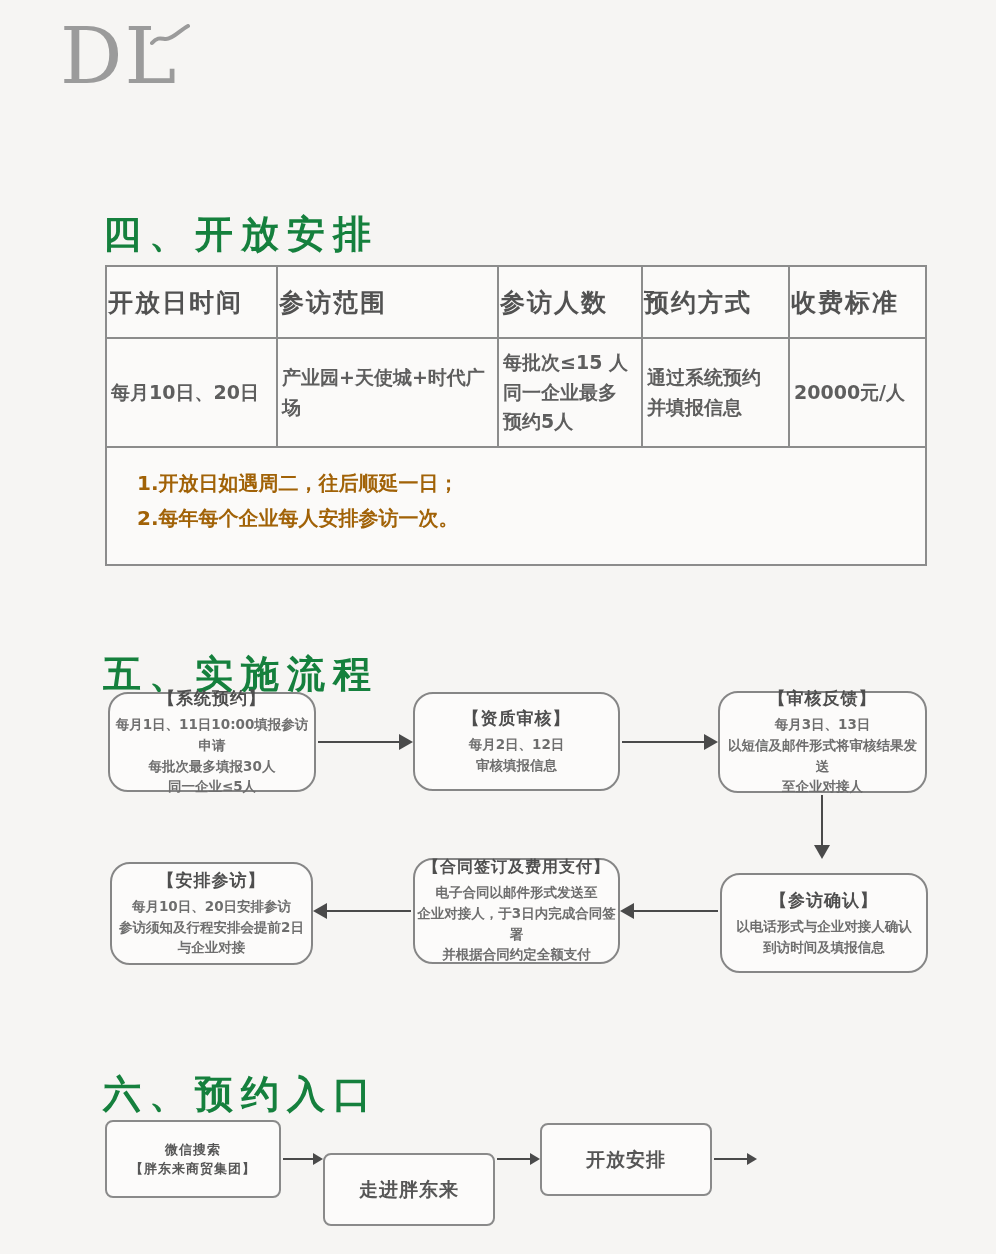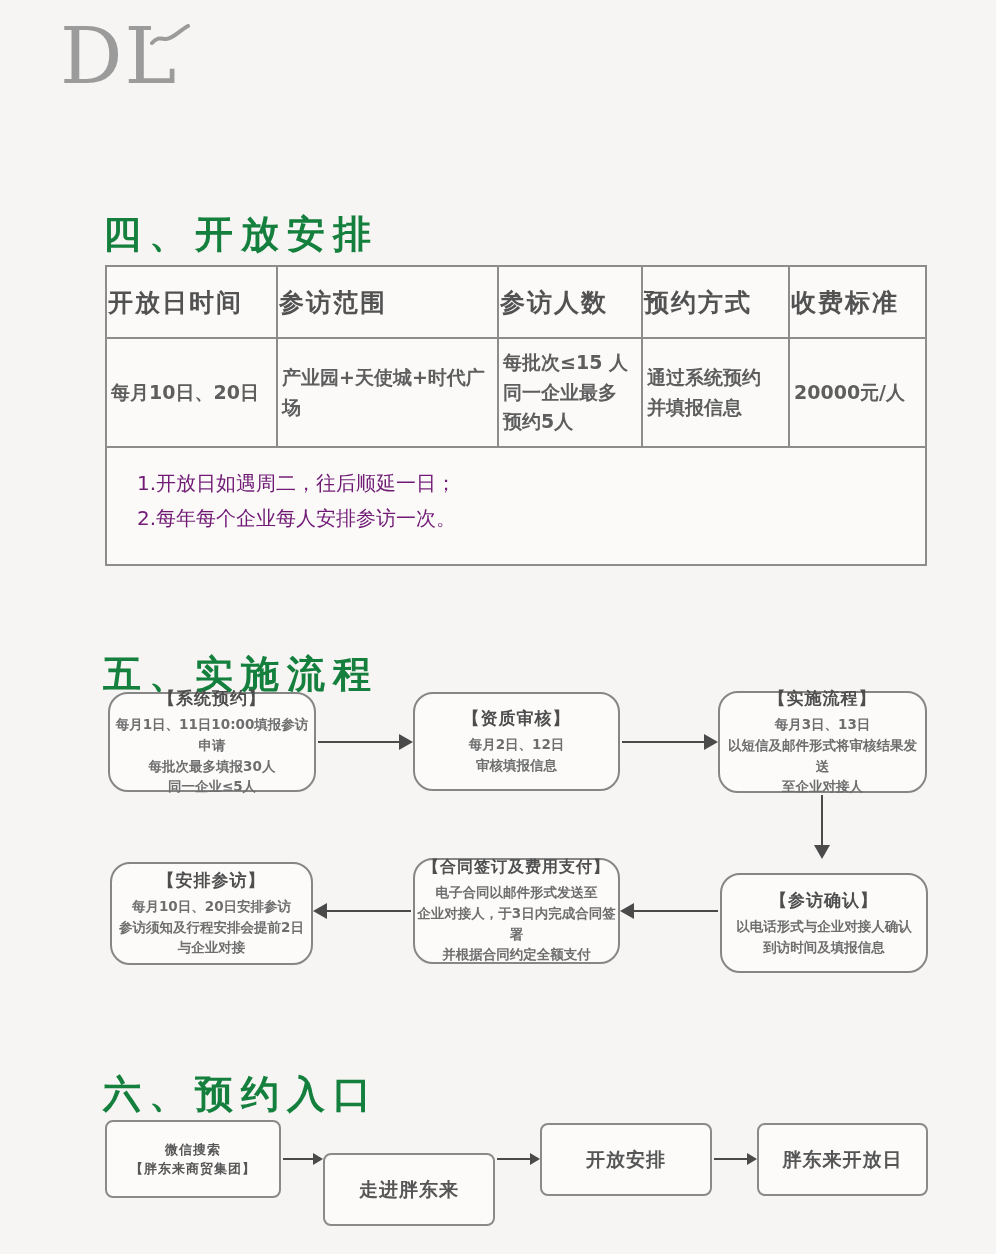--- a/index.html
+++ b/index.html
@@ -48,21 +48,21 @@
     height:68px;font-size:25px;font-weight:700;color:#525252;
     letter-spacing:2px;
   }
   .open-table td.cell{
     height:103px;font-size:19px;font-weight:700;color:#5e5e5e;
     line-height:1.55;padding:2px 4px;
   }
   .open-table td.notes{
     height:98px;vertical-align:top;text-align:left;
     padding:18px 32px 0 30px;
-    font-size:20px;font-weight:400;color:#701a75;line-height:1.75;
+    font-size:20px;font-weight:700;color:#a16207;line-height:1.75;
   }
 
   
   .fbox{
     position:absolute;
     background:#fcfbfa;border:2px solid #868686;border-radius:20px;
     display:flex;flex-direction:column;justify-content:center;
     text-align:center;box-sizing:border-box;padding:4px 2px;
   }
   .ft{font-size:17px;font-weight:700;color:#4e4e4e;margin-bottom:4px;white-space:nowrap;letter-spacing:1px;}
@@ -170,21 +170,21 @@
     <div class="fl">每月1日、11日10:00填报参访申请
 每批次最多填报30人
 同一企业≤5人</div>
   </div>
   <div class="fbox" id="fbox2">
     <div class="ft">【资质审核】</div>
     <div class="fl">每月2日、12日
 审核填报信息</div>
   </div>
   <div class="fbox" id="fbox3">
-    <div class="ft">【实施流程】</div>
+    <div class="ft">【审核反馈】</div>
     <div class="fl">每月3日、13日
 以短信及邮件形式将审核结果发送
 至企业对接人</div>
   </div>
   <div class="fbox" id="fbox4">
     <div class="ft">【参访确认】</div>
     <div class="fl">以电话形式与企业对接人确认
 到访时间及填报信息</div>
   </div>
   <div class="fbox" id="fbox5">
@@ -205,19 +205,18 @@
   <div class="arrow-v down" id="a3"></div>
   <div class="arrow-h left" id="a4"></div>
   <div class="arrow-h left" id="a5"></div>
 
   <div class="sec-heading" id="h-entry">六、预约入口</div>
 
   <div class="ebox" id="ebox1">微信搜索
 【胖东来商贸集团】</div>
   <div class="ebox" id="ebox2">走进胖东来</div>
   <div class="ebox" id="ebox3">开放安排</div>
-  <div class="ebox" id="ebox4">胖东来开放日</div>
 
   <div class="arrow-h small right" id="b1"></div>
   <div class="arrow-h small right" id="b2"></div>
   <div class="arrow-h small right" id="b3"></div>
 
 </div>
 
 </body></html>

